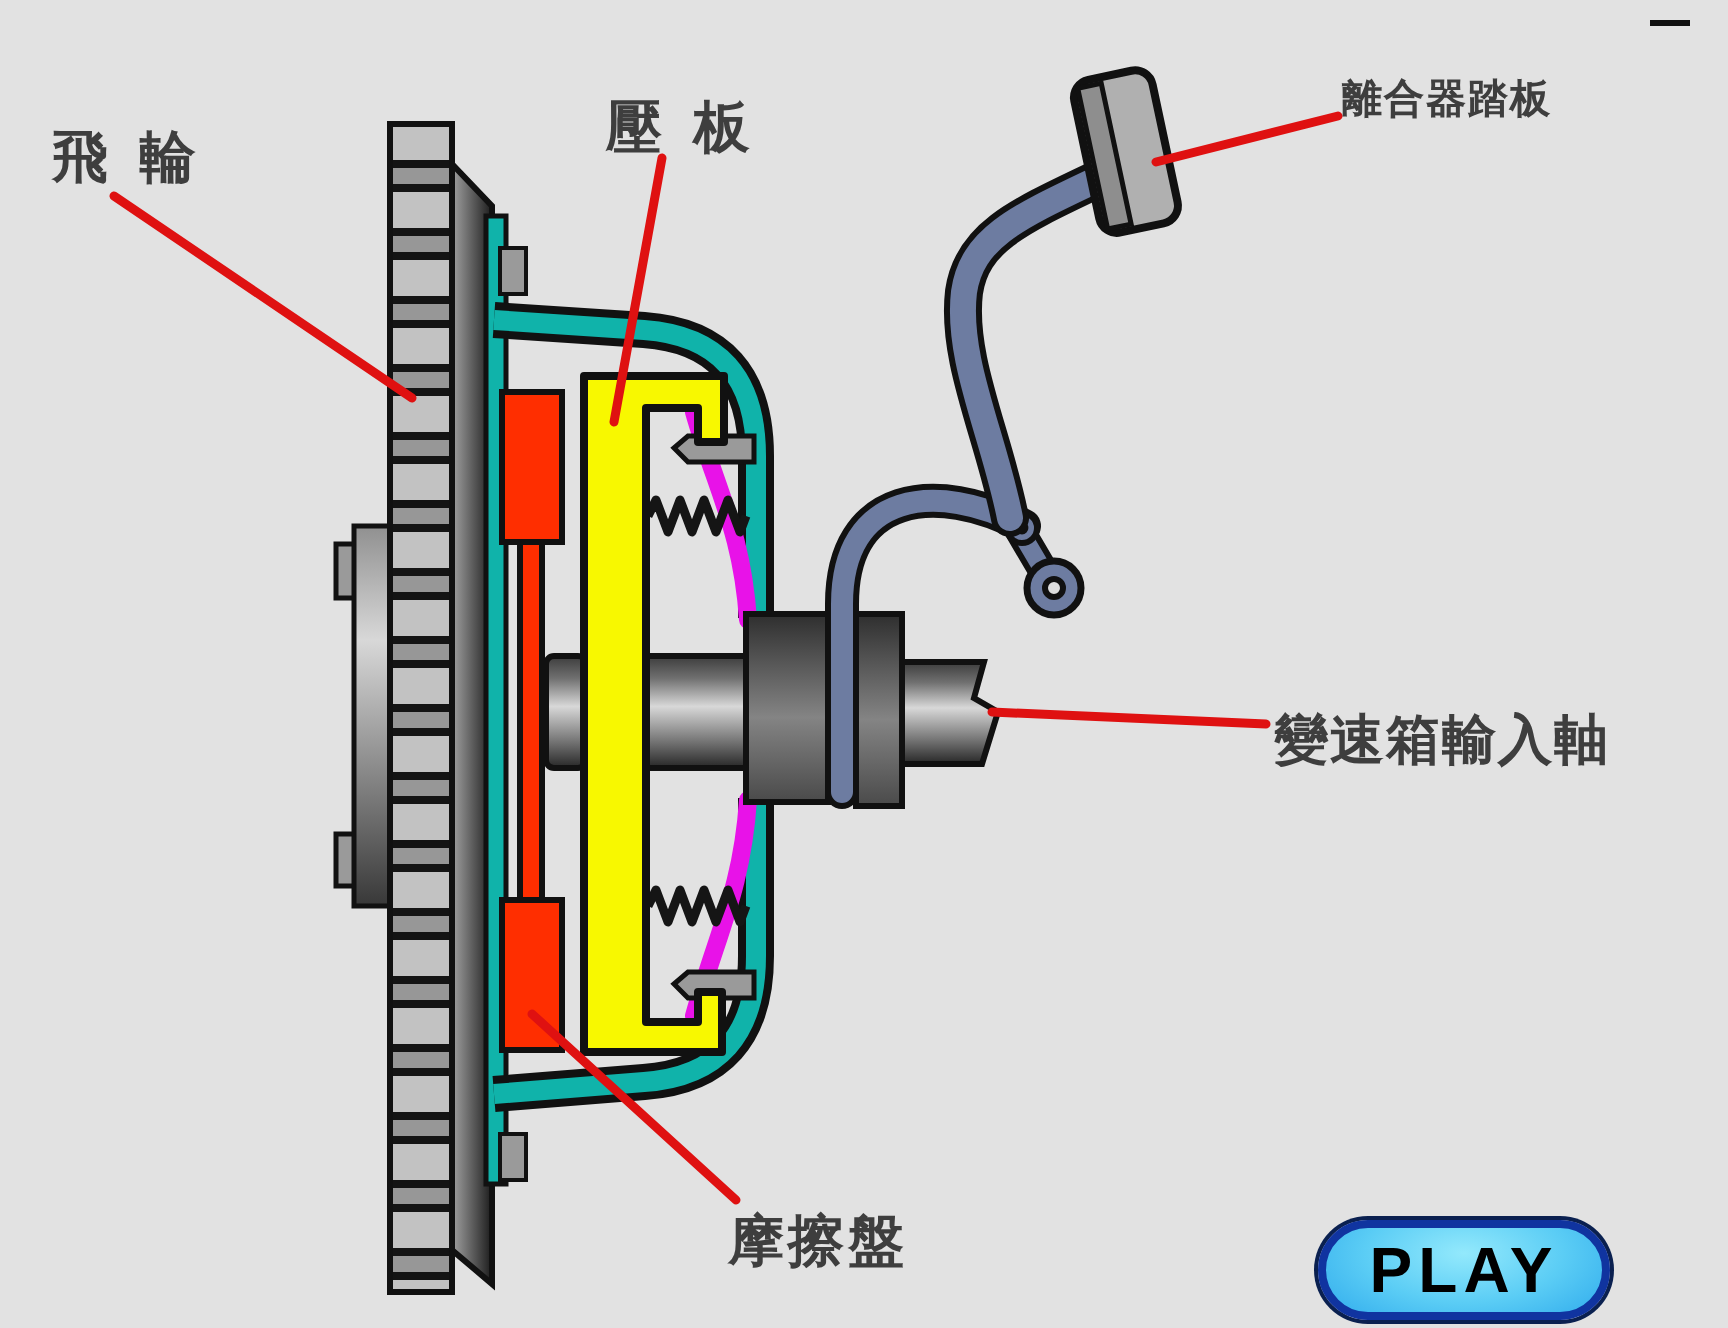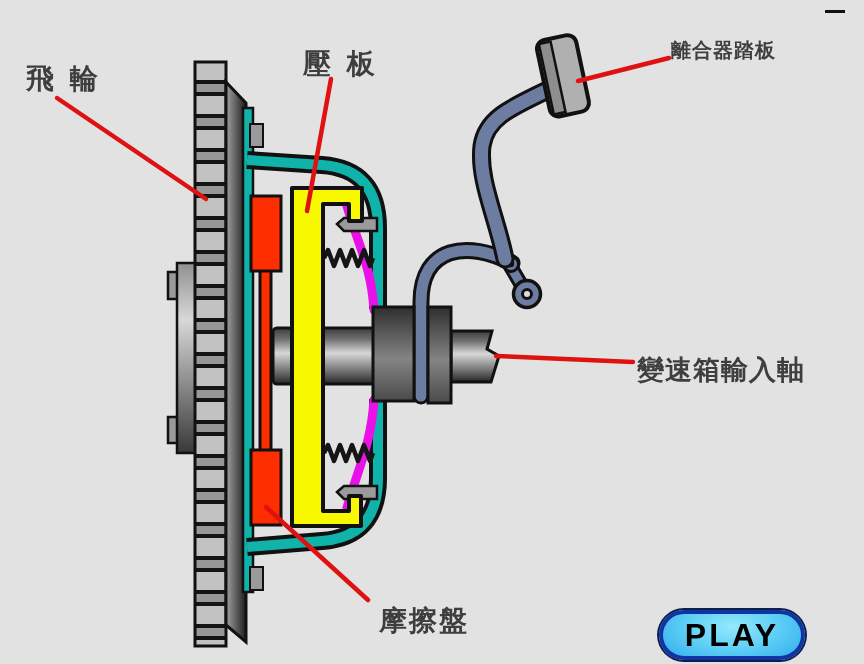--- a/index.html
+++ b/index.html
@@ -14,21 +14,21 @@
     position:absolute;
     font-weight:bold;
     color:#3e3e3e;
     white-space:pre;
     line-height:1.1;
   }
   #lbl-flywheel {left:26px; top:54px; font-size:28px; letter-spacing:4px;}
   #lbl-pressure {left:303px;top:39px; font-size:28px; letter-spacing:4px;}
   #lbl-pedal    {left:671px;top:29px; font-size:20px; letter-spacing:1px;}
   #lbl-shaft    {left:637px;top:336px;font-size:27px; letter-spacing:1px;margin-top:10px;}
-  #lbl-friction {left:364px;top:596px;font-size:28px; letter-spacing:2px;margin-left:15px;}
+  #lbl-friction {left:364px;top:596px;font-size:28px; letter-spacing:2px;}
   #play-btn{
     position:absolute;left:659px;top:600px;width:146px;height:50px;
     box-sizing:border-box;
     border-radius:25px;
     border:4px solid #1034a0;
     box-shadow:0 0 0 2px #0a2050;
     background:radial-gradient(ellipse 80% 130% at 50% 30%, #93e9fc 0%, #5bcdf5 45%, #1f9ee9 100%);
     display:flex;align-items:center;justify-content:center;
     font-weight:bold;font-size:32px;color:#000;letter-spacing:3px;
     cursor:pointer;

